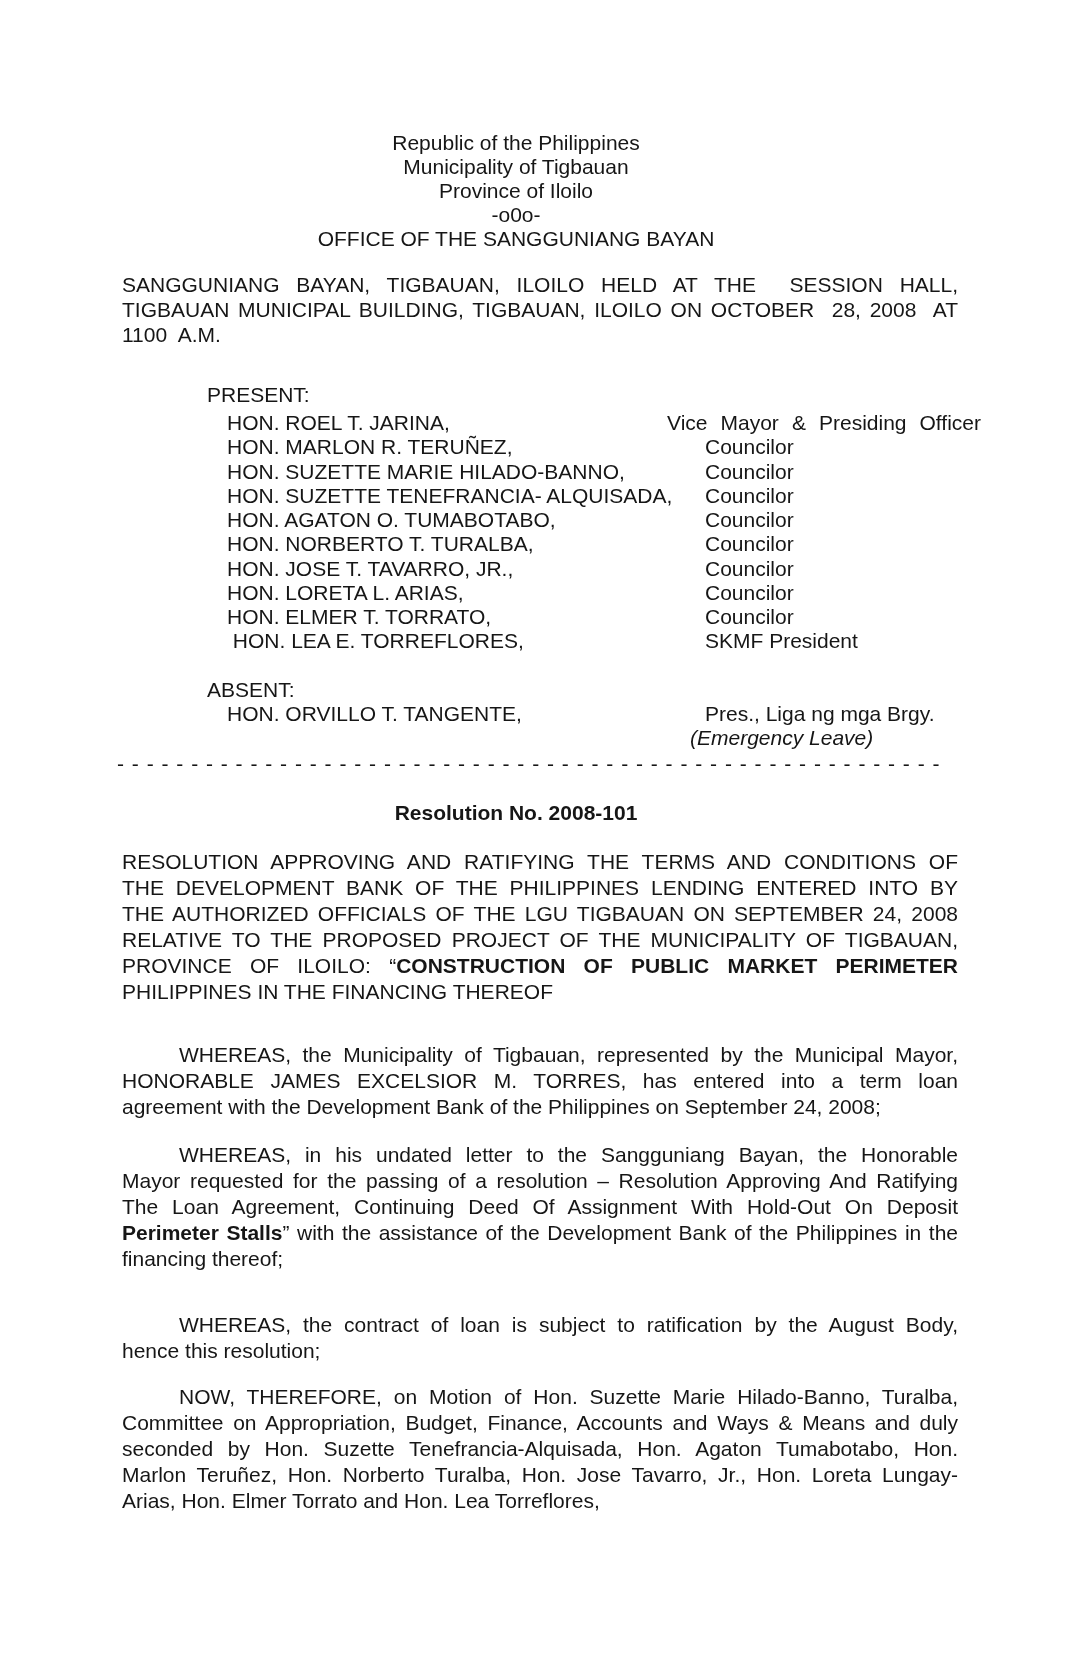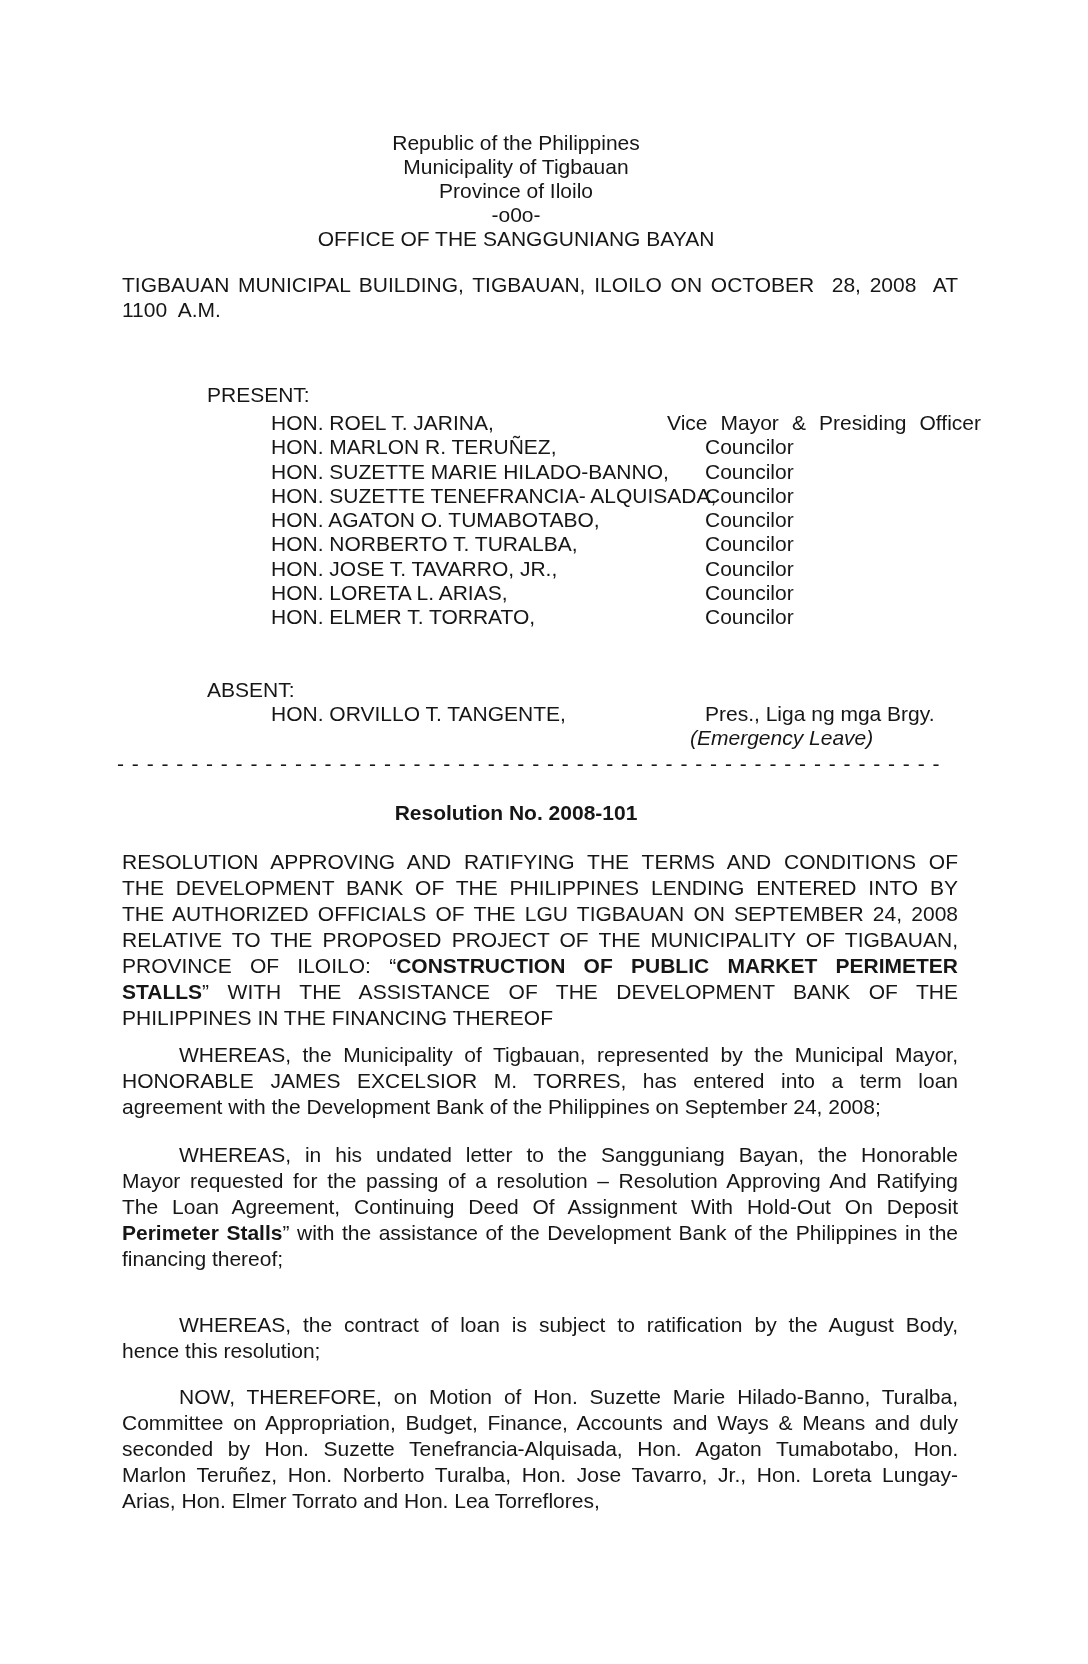--- a/index.html
+++ b/index.html
@@ -14,21 +14,21 @@
   .jl{text-align:justify;text-align-last:justify;}
   .b{font-weight:bold;}
   .fi{text-indent:57px;}
 
   .header{top:131px;width:788px;text-align:center;line-height:24px;}
   .excerpt{top:272px;line-height:25px;}
 
   .present-label{top:383px;left:85px;width:300px;}
   .present-rows{top:411px;left:105px;width:740px;line-height:24.25px;}
   .mrow{position:relative;height:24.25px;}
-  .mname{white-space:pre;margin-left:44px;}
+  .mname{white-space:pre;}
   .mtitle{position:absolute;left:478px;top:0;white-space:pre;}
   .mtitle.wide{left:440px;width:314px;text-align:justify;text-align-last:justify;white-space:normal;}
   .absent-label{top:678px;left:85px;width:300px;}
   .absent-rows{top:702px;left:105px;width:740px;line-height:24px;}
   .absent-rows .mrow{height:48px;}
   .mnote{position:absolute;left:463px;top:24px;font-style:italic;white-space:pre;}
 
   .separator{top:752px;left:-5px;width:840px;line-height:24px;white-space:pre;letter-spacing:1px;overflow:hidden;}
 
   .res-title{top:801px;width:788px;text-align:center;font-weight:bold;line-height:24px;}
@@ -47,53 +47,54 @@
 
     <div class="block header">
         <div class="ln">Republic of the Philippines</div>
         <div class="ln">Municipality of Tigbauan</div>
         <div class="ln">Province of Iloilo</div>
         <div class="ln">-o0o-</div>
         <div class="ln">OFFICE OF THE SANGGUNIANG BAYAN</div>
       </div>
 
     <div class="block excerpt">
+        <div class="ln jl">SANGGUNIANG BAYAN, TIGBAUAN, ILOILO HELD AT THE  SESSION HALL,</div>
         <div class="ln jl">TIGBAUAN MUNICIPAL BUILDING, TIGBAUAN, ILOILO ON OCTOBER  28, 2008  AT</div>
         <div class="ln">1100  A.M.</div>
       </div>
 
     <div class="block present-label ln">PRESENT:</div>
     <div class="block present-rows">
         <div class="mrow"><span class="mname">HON. ROEL T. JARINA,</span><span class="mtitle wide">Vice Mayor &amp; Presiding Officer</span></div>
         <div class="mrow"><span class="mname">HON. MARLON R. TERUÑEZ,</span><span class="mtitle">Councilor</span></div>
         <div class="mrow"><span class="mname">HON. SUZETTE MARIE HILADO-BANNO,</span><span class="mtitle">Councilor</span></div>
         <div class="mrow"><span class="mname">HON. SUZETTE TENEFRANCIA- ALQUISADA,</span><span class="mtitle">Councilor</span></div>
         <div class="mrow"><span class="mname">HON. AGATON O. TUMABOTABO,</span><span class="mtitle">Councilor</span></div>
         <div class="mrow"><span class="mname">HON. NORBERTO T. TURALBA,</span><span class="mtitle">Councilor</span></div>
         <div class="mrow"><span class="mname">HON. JOSE T. TAVARRO, JR.,</span><span class="mtitle">Councilor</span></div>
         <div class="mrow"><span class="mname">HON. LORETA L. ARIAS,</span><span class="mtitle">Councilor</span></div>
         <div class="mrow"><span class="mname">HON. ELMER T. TORRATO,</span><span class="mtitle">Councilor</span></div>
+        <div class="mrow"><span class="mname"> HON. LEA E. TORREFLORES,</span><span class="mtitle">SKMF President</span></div>
       </div>
 
     <div class="block absent-label ln">ABSENT:</div>
     <div class="block absent-rows">
         <div class="mrow"><span class="mname">HON. ORVILLO T. TANGENTE,</span><span class="mtitle">Pres., Liga ng mga Brgy.</span><div class="mnote">(Emergency Leave)</div></div>
       </div>
 
     <div class="block separator">- - - - - - - - - - - - - - - - - - - - - - - - - - - - - - - - - - - - - - - - - - - - - - - - - - - - - - - - </div>
 
     <div class="block res-title">Resolution No. 2008-101</div>
 
     <div class="block res-heading">
         <div class="ln jl">RESOLUTION APPROVING AND RATIFYING THE TERMS AND CONDITIONS OF</div>
         <div class="ln jl">THE DEVELOPMENT BANK OF THE PHILIPPINES LENDING ENTERED INTO BY</div>
         <div class="ln jl">THE AUTHORIZED OFFICIALS OF THE LGU TIGBAUAN ON SEPTEMBER 24, 2008</div>
         <div class="ln jl">RELATIVE TO THE PROPOSED PROJECT OF THE MUNICIPALITY OF TIGBAUAN,</div>
         <div class="ln jl"><span>PROVINCE OF ILOILO: “</span><span class="b">CONSTRUCTION OF PUBLIC MARKET PERIMETER</span></div>
-        <div class="ln jl"><span class="b">STALLS</span><span>” WITH THE ASSISTANCE OF THE DEVELOPMENT BANK OF THE</span></div>
         <div class="ln">PHILIPPINES IN THE FINANCING THEREOF</div>
       </div>
 
     <div class="block para p1">
         <div class="ln jl fi">WHEREAS, the Municipality of Tigbauan, represented by the Municipal Mayor,</div>
         <div class="ln jl">HONORABLE JAMES EXCELSIOR M. TORRES, has entered into a term loan</div>
         <div class="ln">agreement with the Development Bank of the Philippines on September 24, 2008;</div>
       </div>
     <div class="block para p2">
         <div class="ln jl fi">WHEREAS, in his undated letter to the Sangguniang Bayan, the Honorable</div>

